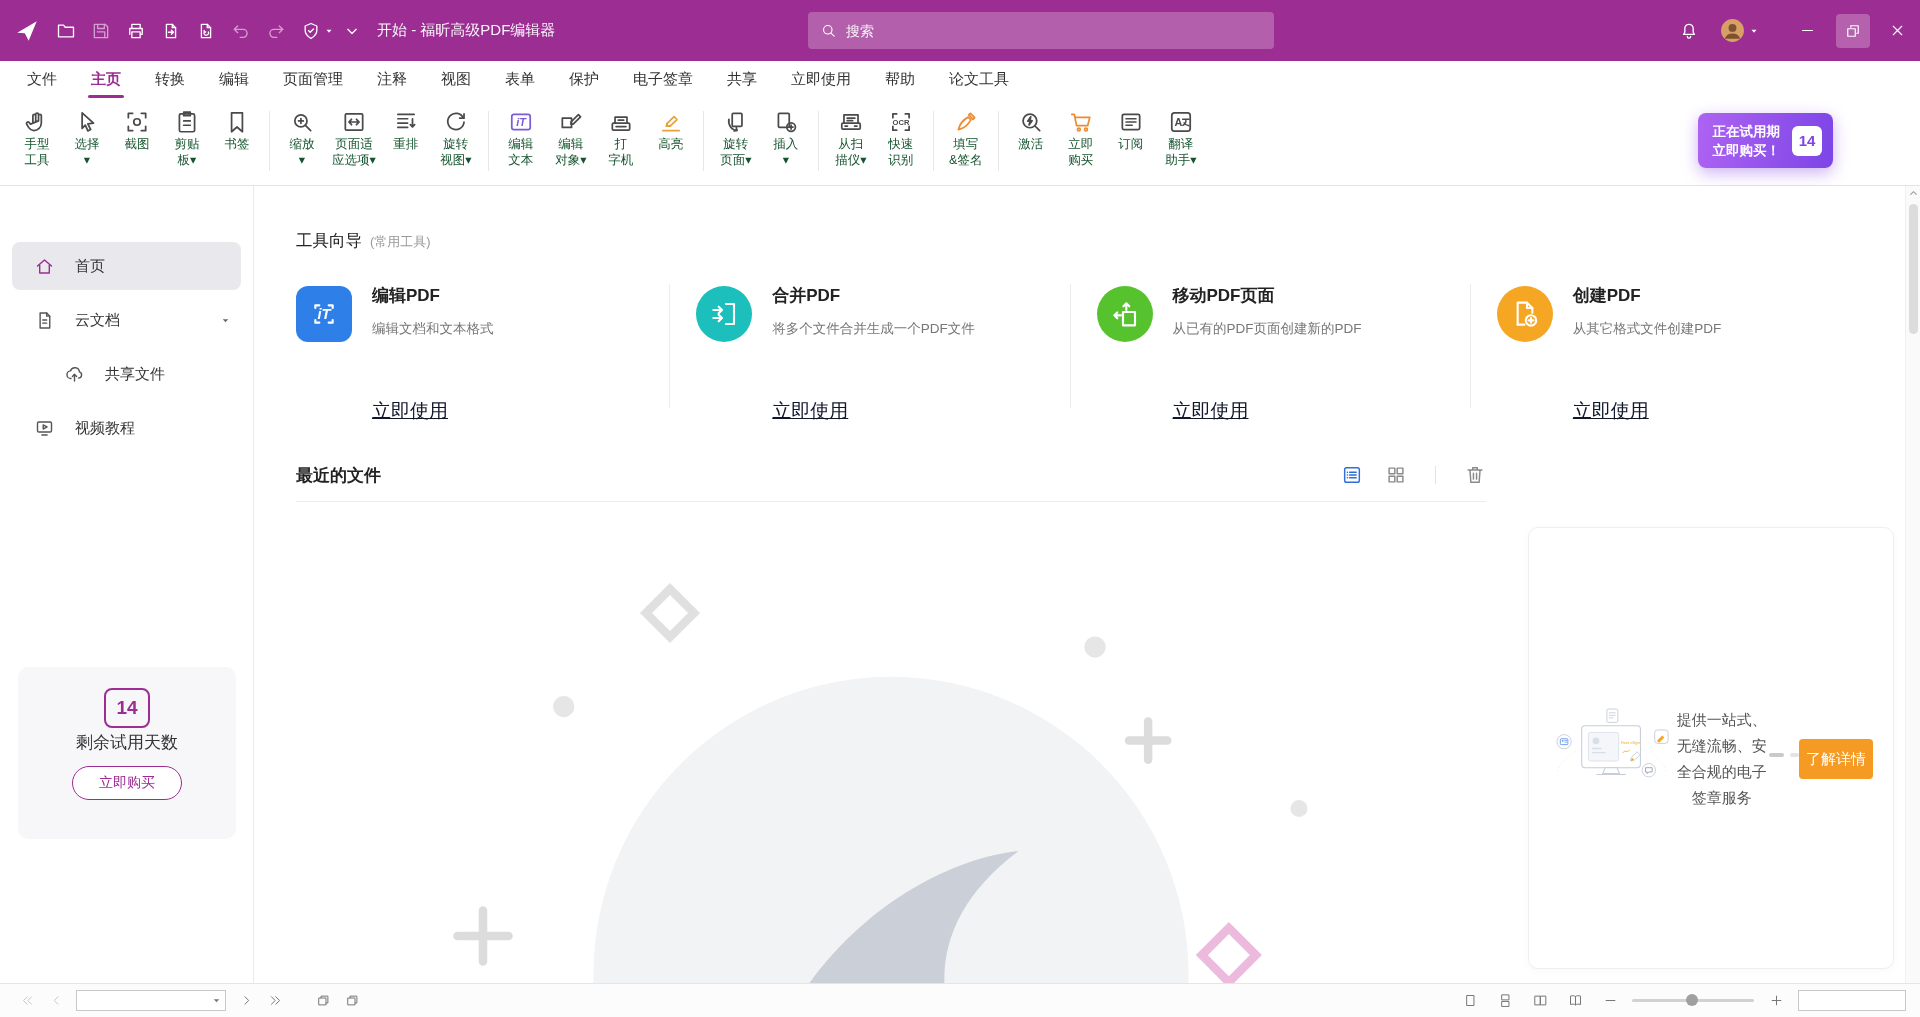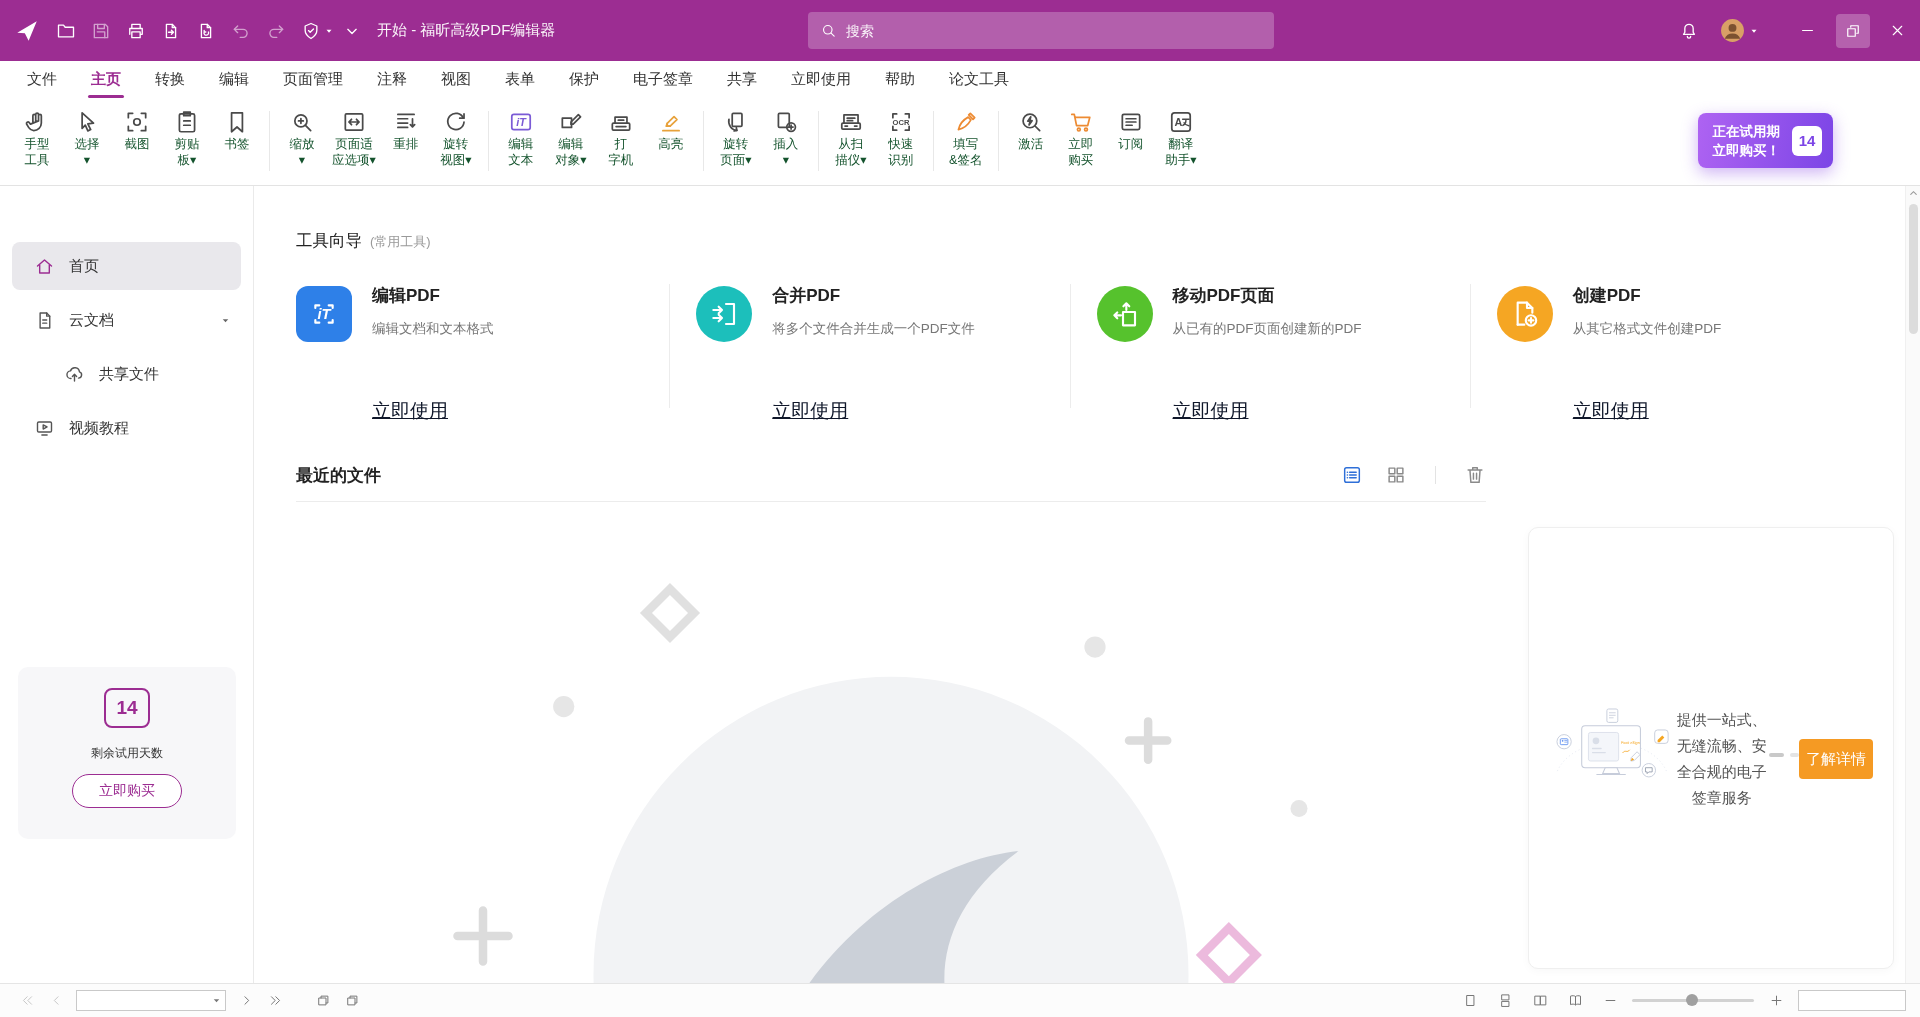--- a/index.html
+++ b/index.html
@@ -53,35 +53,35 @@
   .trial-badge{position:absolute;right:87px;top:15px;height:55px;border-radius:8px;
     background:linear-gradient(100deg,#AE63F2,#7C45E6);display:flex;align-items:center;
     padding:0 11px 0 15px;box-shadow:0 5px 16px rgba(147,86,230,.45);color:#fff;cursor:pointer}
   .trial-lines{font-size:13.5px;line-height:19px;font-weight:bold}
   .trial-days{margin-left:12px;width:30px;height:30px;background:#fff;color:#7C45E6;font-weight:bold;
     font-size:15px;border-radius:6px;display:flex;align-items:center;justify-content:center}
 
   
   .workspace{flex:1;display:flex;min-height:0}
   .sidebar{width:254px;flex:0 0 254px;border-right:1px solid #EAEAEA;position:relative;padding-top:56px;background:#fff}
-  .side-item{height:48px;display:flex;align-items:center;gap:14px;padding:0 10px 0 22px;margin:0 12px 6px;
+  .side-item{height:48px;display:flex;align-items:center;gap:20px;padding:0 10px 0 22px;margin:0 12px 6px;
     border-radius:8px;font-size:15px;color:#333;cursor:pointer}
   .side-item .sicn{width:21px;height:21px;color:#555;flex:0 0 21px}
   .side-item.active{background:#E9E8EC}
   .side-item.active .sicn{color:#9C2D92}
   .side-item.indent{padding-left:52px}
   .side-caret{margin-left:auto;width:11px;height:11px;color:#666}
   .open-file-btn{position:absolute;top:316px;left:19px;width:216px;height:43px;border:1px solid #D5D5D9;
     border-radius:22px;font-weight:bold;font-size:15px;color:#333;background:#fff;display:flex;
     align-items:center;justify-content:center}
   .trial-card{position:absolute;top:481px;left:18px;width:218px;height:172px;background:#F7F7F9;
     border-radius:10px;display:flex;flex-direction:column;align-items:center;padding-top:21px}
   .trial-num{min-width:44px;height:40px;border:2px solid #9C2D92;border-radius:8px;color:#9C2D92;
     font-weight:bold;font-size:19px;display:flex;align-items:center;justify-content:center;padding:0 10px}
-  .trial-label{margin-top:17px;font-size:12px;color:#333}
+  .trial-label{margin-top:3px;font-size:17px;color:#333}
   .trial-buy{margin-top:12px;border:1px solid #9C2D92;color:#9C2D92;font-size:14px;border-radius:17px;
     padding:7px 26px;background:#fff}
   .contact{position:absolute;left:30px;top:680px;font-size:13px;color:#777;line-height:22px}
   .contact .phone{color:#555}
   .contact .lbl2{margin-top:31px}
   .contact .email{color:#B8801F;cursor:pointer}
 
   .main{flex:1;position:relative;background:#fff;overflow:hidden}
 
   

